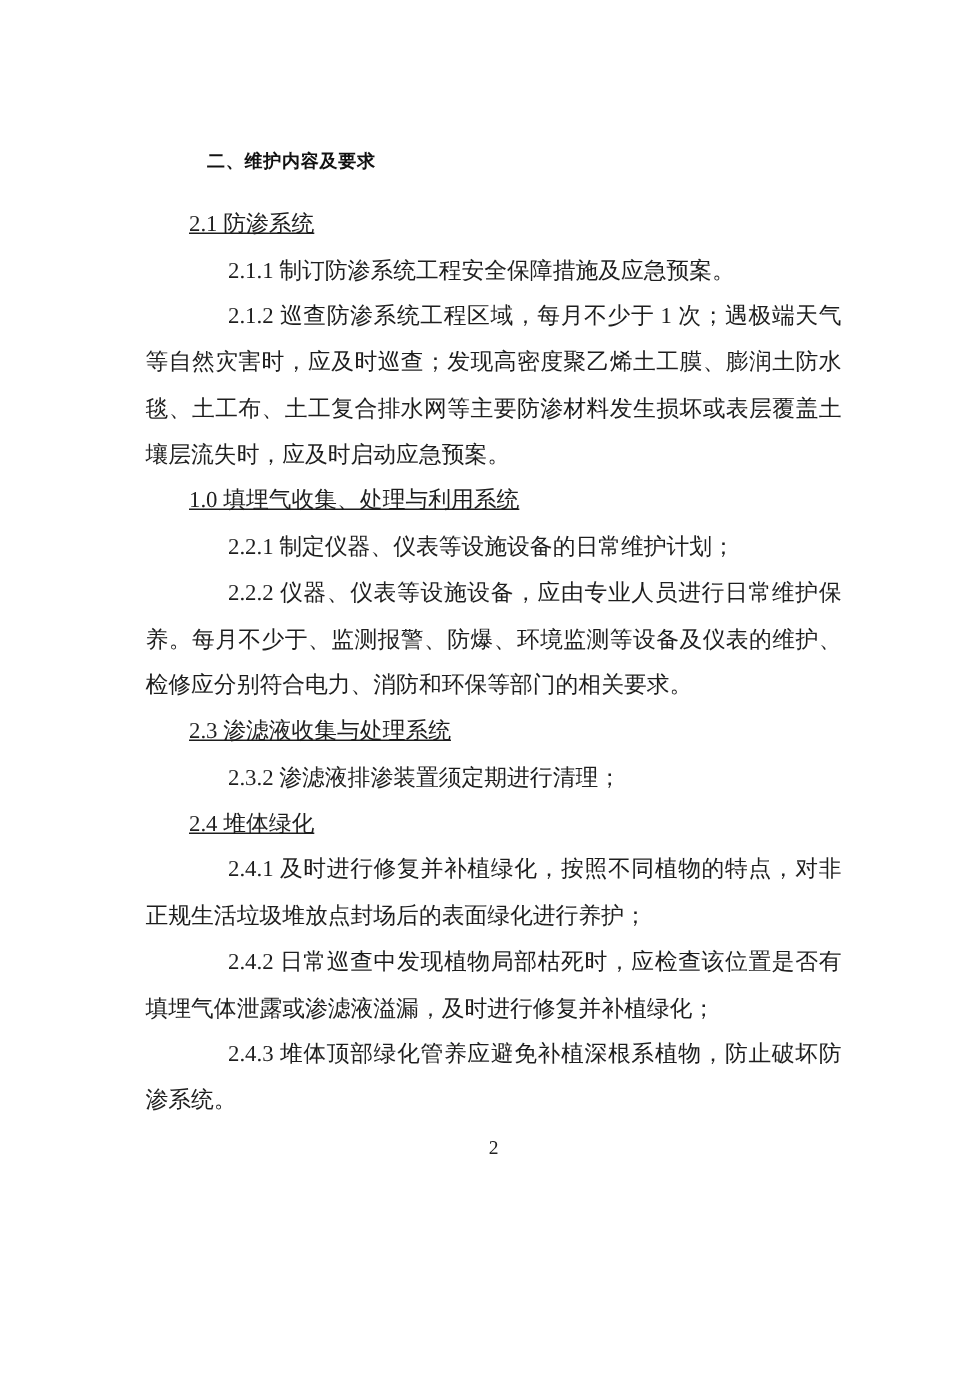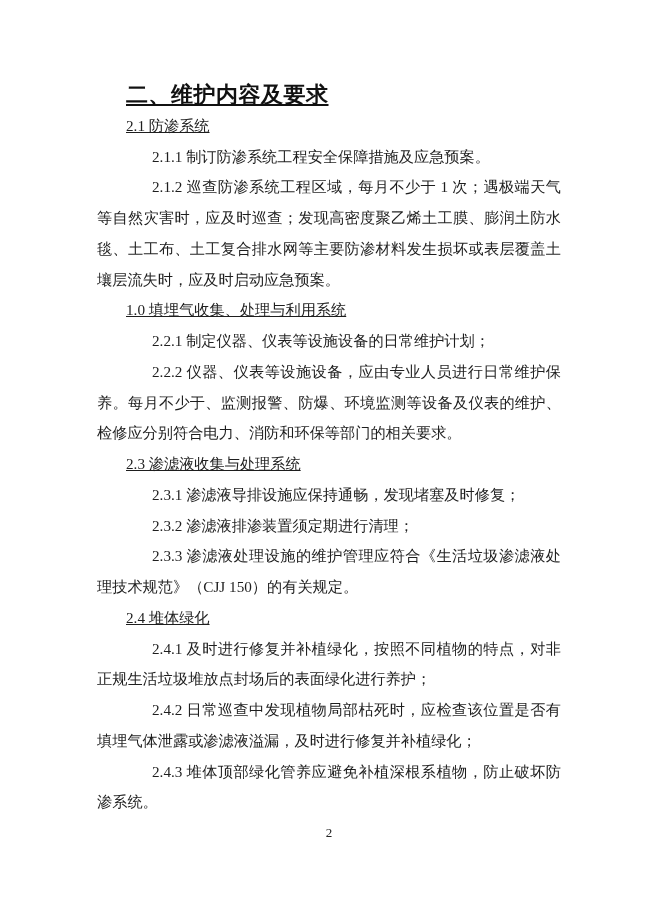--- a/index.html
+++ b/index.html
@@ -18,28 +18,27 @@
   }
   .content {
     position: absolute;
     left: 97px;
     top: 80px;
     width: 464px;
     font-size: 15.2px;
     line-height: 30.75px;
   }
   .doc-heading {
-    margin: 0;
-    font-size: 22px;
+    margin: 12px;
+    font-size: 12px;
     font-weight: bold;
     text-indent: 29px;
     line-height: 30.75px;
     letter-spacing: 0.5px;
     color: #111111;
-    text-decoration: underline;
   }
   .section-title {
     margin: 0;
     text-indent: 29px;
     text-decoration: underline;
   }
   .item {
     margin: 0;
     text-indent: 55px;
     text-align: justify;
@@ -63,23 +62,21 @@
 
     <p class="section-title">2.1 防渗系统</p>
     <p class="item">2.1.1 制订防渗系统工程安全保障措施及应急预案。</p>
     <p class="item">2.1.2 巡查防渗系统工程区域，每月不少于 1 次；遇极端天气等自然灾害时，应及时巡查；发现高密度聚乙烯土工膜、膨润土防水毯、土工布、土工复合排水网等主要防渗材料发生损坏或表层覆盖土壤层流失时，应及时启动应急预案。</p>
 
     <p class="section-title">1.0 填埋气收集、处理与利用系统</p>
     <p class="item">2.2.1 制定仪器、仪表等设施设备的日常维护计划；</p>
     <p class="item">2.2.2 仪器、仪表等设施设备，应由专业人员进行日常维护保养。每月不少于、监测报警、防爆、环境监测等设备及仪表的维护、检修应分别符合电力、消防和环保等部门的相关要求。</p>
 
     <p class="section-title">2.3 渗滤液收集与处理系统</p>
-    <p class="item">2.3.1 渗滤液导排设施应保持通畅，发现堵塞及时修复；</p>
     <p class="item">2.3.2 渗滤液排渗装置须定期进行清理；</p>
-    <p class="item">2.3.3 渗滤液处理设施的维护管理应符合《生活垃圾渗滤液处理技术规范》（CJJ 150）的有关规定。</p>
 
     <p class="section-title">2.4 堆体绿化</p>
     <p class="item">2.4.1 及时进行修复并补植绿化，按照不同植物的特点，对非正规生活垃圾堆放点封场后的表面绿化进行养护；</p>
     <p class="item">2.4.2 日常巡查中发现植物局部枯死时，应检查该位置是否有填埋气体泄露或渗滤液溢漏，及时进行修复并补植绿化；</p>
     <p class="item">2.4.3 堆体顶部绿化管养应避免补植深根系植物，防止破坏防渗系统。</p>
 
     <p class="page-number">2</p>
 
   </div>
 </div>

